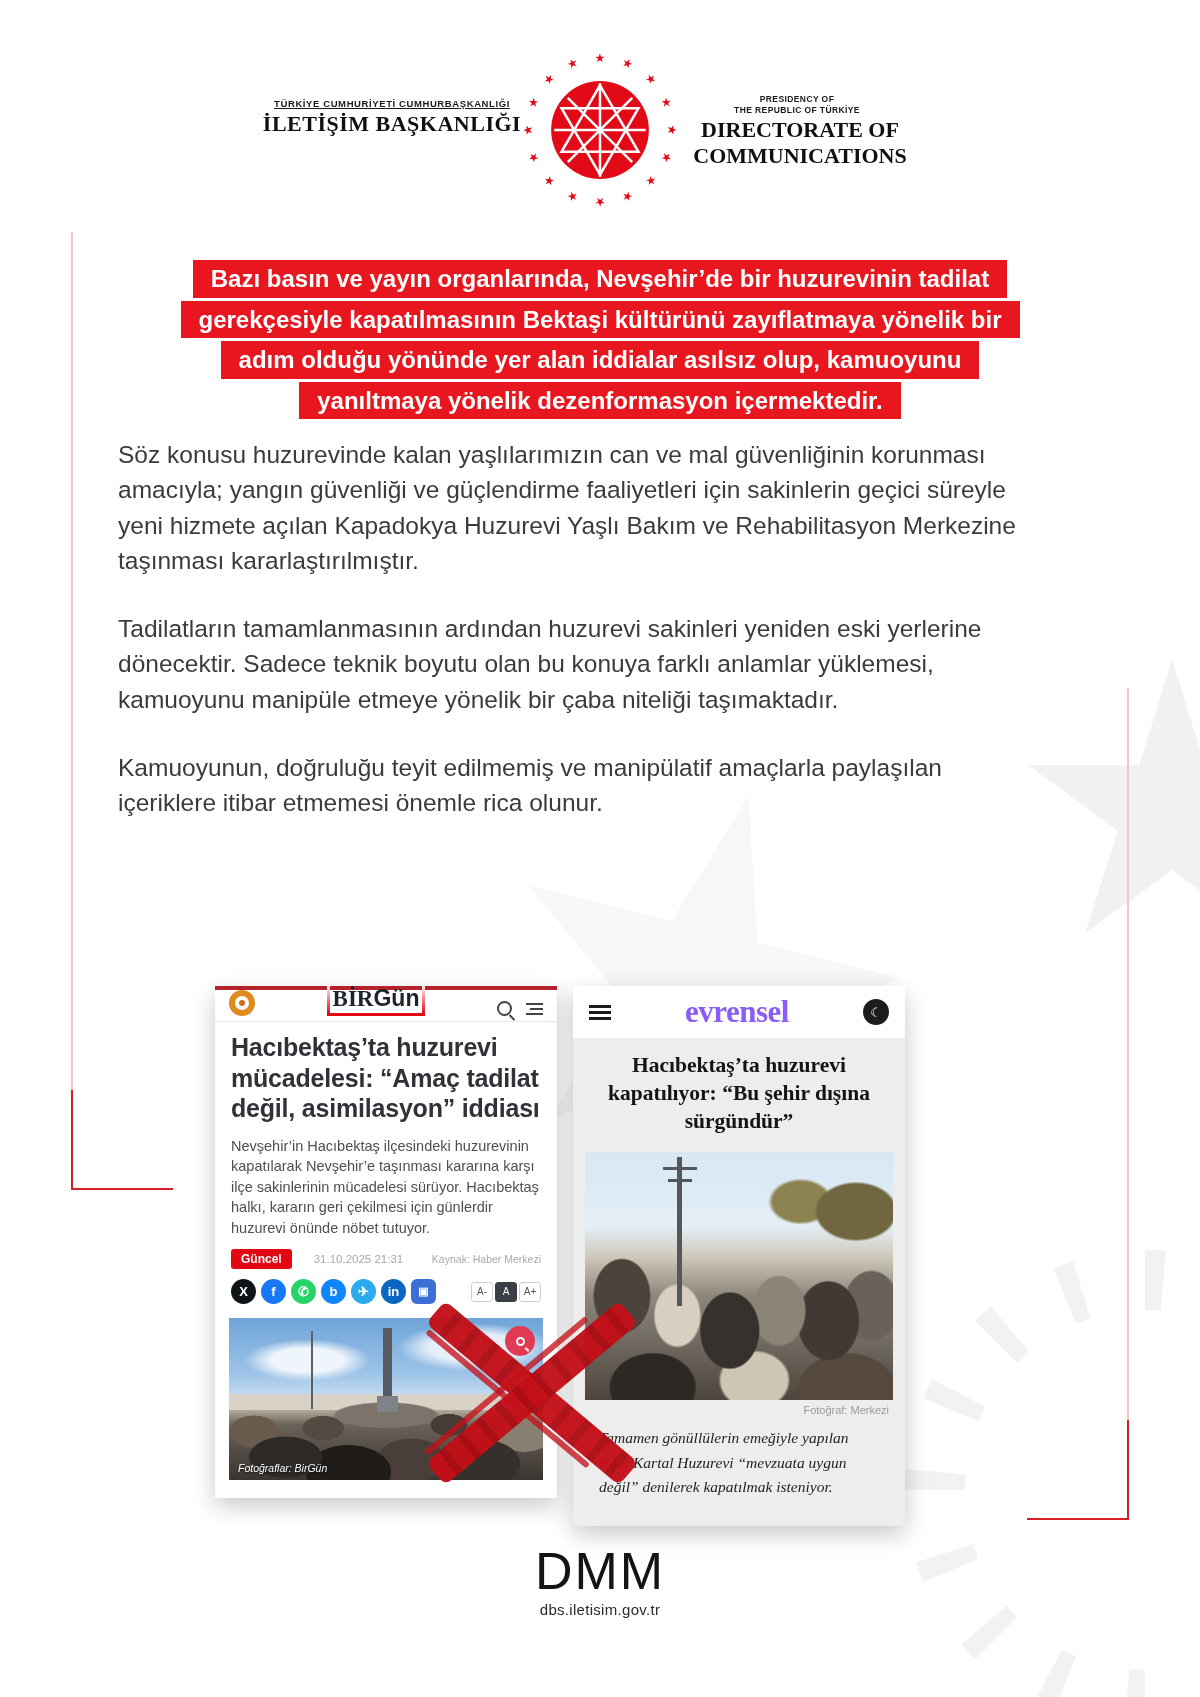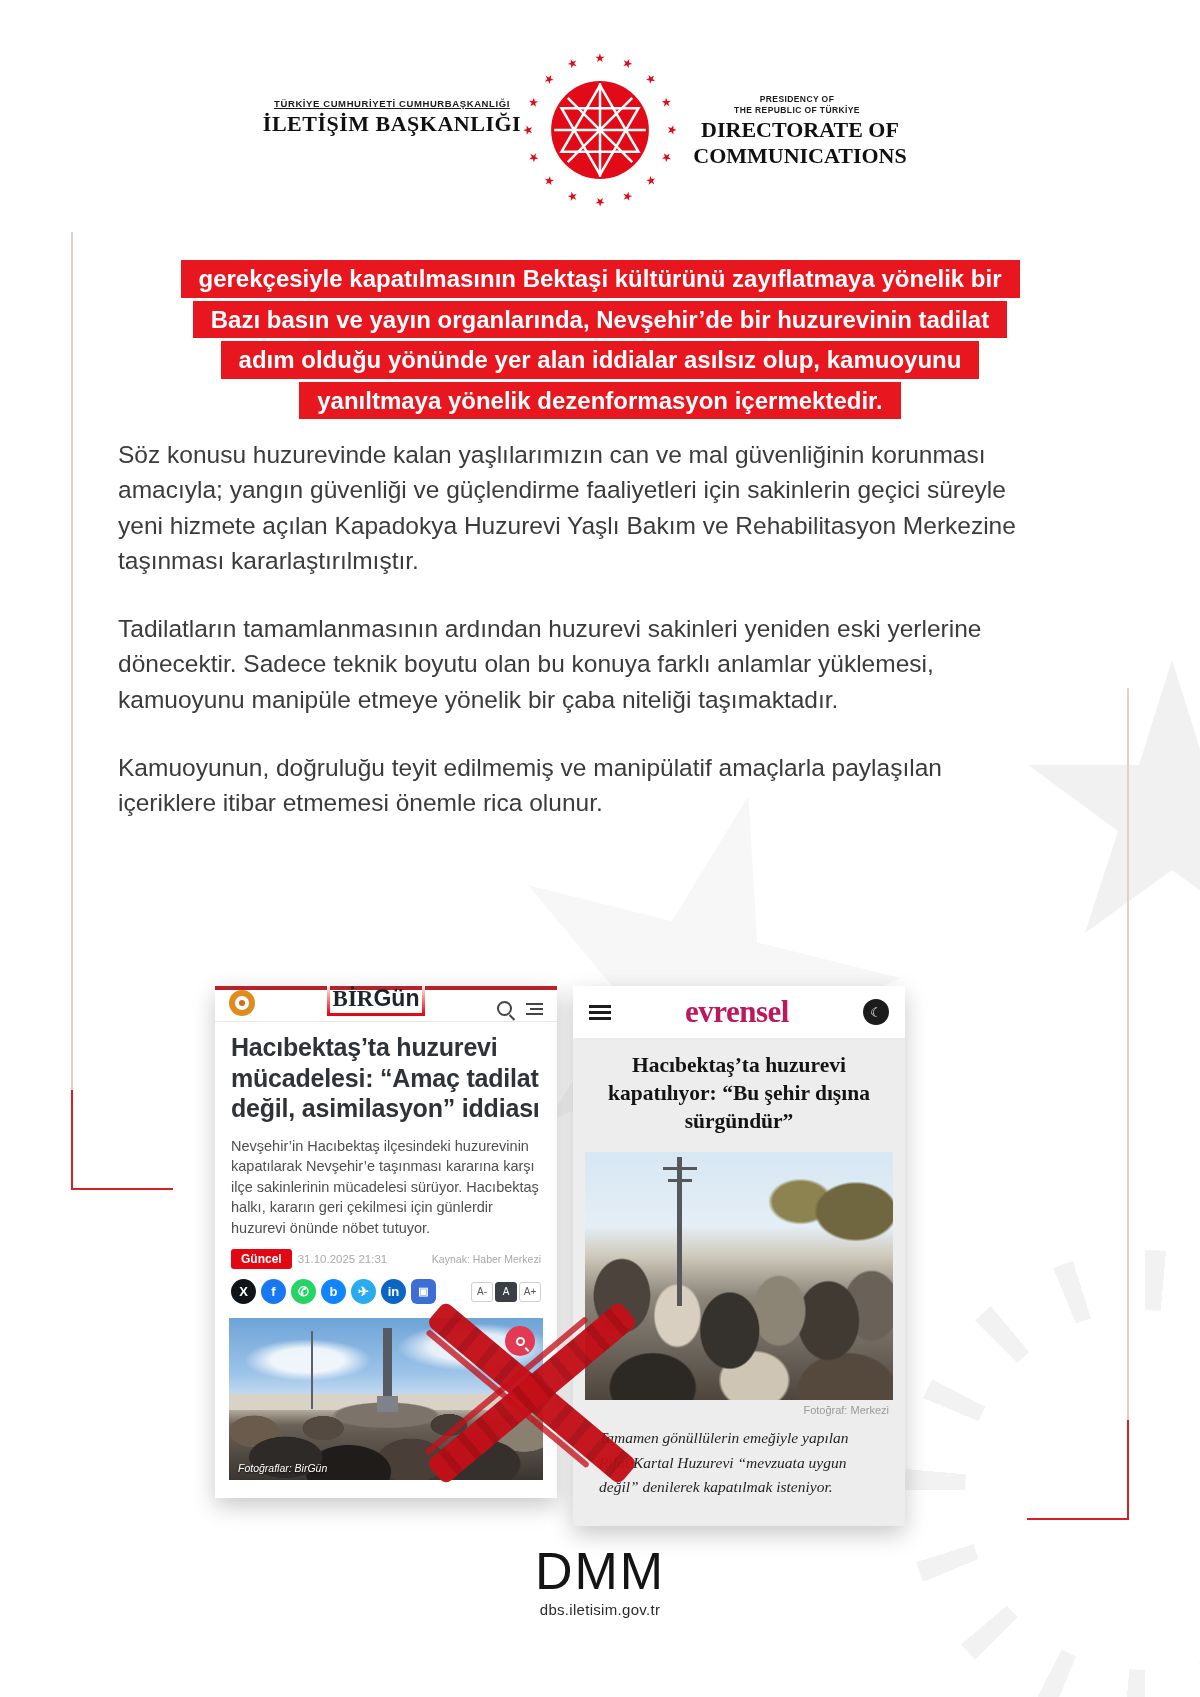--- a/index.html
+++ b/index.html
@@ -75,21 +75,21 @@
     border-image: linear-gradient(#fff,#e30613) 1; }
   .bg-brand .pre { font-family:"Liberation Serif", serif; font-weight:bold; }
   .bg-brand .suf { font-weight:800; }
   .icon-search { width:15px; height:15px; border:2px solid #444; border-radius:50%; position:relative; margin-right:14px; }
   .icon-search::after { content:""; position:absolute; width:2px; height:7px; background:#444; left:12px; top:11px; transform:rotate(-45deg); }
   .icon-menu { width:17px; height:13px; position:relative; }
   .icon-menu i { position:absolute; height:2px; background:#444; left:0; }
   .icon-menu i:nth-child(1){ top:0; width:17px; } .icon-menu i:nth-child(2){ top:5px; width:13px; right:0; left:auto; } .icon-menu i:nth-child(3){ top:10px; width:17px; }
   .bg-headline { padding:10px 16px 4px; font-size:25px; font-weight:800; color:#2f3338; line-height:1.22; letter-spacing:-.2px; }
   .bg-summary  { padding:8px 16px 2px; font-size:14.5px; color:#4f4f4f; line-height:1.42; }
-  .bg-meta { display:flex; align-items:center; padding:9px 16px 4px; gap:6px; }
+  .bg-meta { display:flex; align-items:center; padding:9px 16px 4px; gap:22px; }
   .badge { background:#e30613; color:#fff; font-size:12px; font-weight:bold; padding:3px 10px; border-radius:3px; }
   .bg-date { font-size:11.5px; color:#a9a9a9; }
   .bg-src  { margin-left:auto; font-size:10.5px; color:#a9a9a9; }
   .bg-share { display:flex; align-items:center; padding:6px 16px 2px; gap:5px; }
   .sh { width:25px; height:25px; border-radius:50%; color:#fff; font-size:13px; font-weight:bold;
         display:flex; align-items:center; justify-content:center; line-height:1; }
   .sh-x{background:#0f1419;} .sh-fb{background:#1877f2;} .sh-wa{background:#25d366;}
   .sh-bs{background:#1185fe;} .sh-tg{background:#2aabee;} .sh-li{background:#0a66c2;}
   .sh-gift{background:#3b6fd4; border-radius:6px; font-size:11px;}
   .fontctl { margin-left:auto; display:flex; gap:2px; }
@@ -122,21 +122,21 @@
   .bg-caption { position:absolute; left:9px; bottom:6px; font-size:10.5px; font-style:italic; color:#fff;
                 text-shadow:0 1px 2px rgba(0,0,0,.8); }
 
   
   .ev-card { left:573px; top:986px; width:332px; height:540px; }
   .ev-head { height:52px; display:flex; align-items:center; padding:0 16px; background:#fff; }
   .icon-burger { width:22px; height:15px; position:relative; flex:0 0 auto; }
   .icon-burger i { position:absolute; left:0; width:22px; height:3px; background:#1c1c1c; }
   .icon-burger i:nth-child(1){top:0;} .icon-burger i:nth-child(2){top:6px;} .icon-burger i:nth-child(3){top:12px;}
   .ev-brand { flex:1; text-align:center; font-family:"Liberation Serif", serif; font-weight:bold;
-              font-size:31px; color:#be185d; letter-spacing:-.5px; }
+              font-size:31px; color:#8b5cf6; letter-spacing:-.5px; }
   .icon-moon { width:26px; height:26px; border-radius:50%; background:#1c1c1c; color:#fff;
                display:flex; align-items:center; justify-content:center; font-size:13px; }
   .ev-body { background:#ededed; height:488px; padding-top:10px; }
   .ev-headline { font-family:"Liberation Serif", serif; font-weight:bold; font-size:21.5px; color:#141414;
                  text-align:center; line-height:1.3; padding:4px 24px; }
   .ev-photo { position:relative; margin:12px 12px 0; height:248px; overflow:hidden;
     background:
       radial-gradient(46px 60px at 12% 58%, #4c443c 60%, transparent 63%),
       radial-gradient(40px 54px at 30% 66%, #d9cfc0 55%, transparent 60%),
       radial-gradient(48px 62px at 47% 72%, #35312c 60%, transparent 63%),
@@ -225,22 +225,22 @@
   </div>
 
   <div class="hdr-right">
     <div class="small">PRESIDENCY OF</div>
     <div class="small">THE REPUBLIC OF TÜRKİYE</div>
     <div class="big">DIRECTORATE OF</div>
     <div class="big">COMMUNICATIONS</div>
   </div>
 
   <div class="alert">
+    <div class="bar">Bazı basın ve yayın organlarında, Nevşehir’de bir huzurevinin tadilat</div>
     <div class="bar">gerekçesiyle kapatılmasının Bektaşi kültürünü zayıflatmaya yönelik bir</div>
-    <div class="bar">Bazı basın ve yayın organlarında, Nevşehir’de bir huzurevinin tadilat</div>
     <div class="bar">adım olduğu yönünde yer alan iddialar asılsız olup, kamuoyunu</div>
     <div class="bar">yanıltmaya yönelik dezenformasyon içermektedir.</div>
   </div>
 
   <div class="bodytext">
     <p>Söz konusu huzurevinde kalan yaşlılarımızın can ve mal güvenliğinin korunması amacıyla; yangın güvenliği ve güçlendirme faaliyetleri için sakinlerin geçici süreyle yeni hizmete açılan Kapadokya Huzurevi Yaşlı Bakım ve Rehabilitasyon Merkezine taşınması kararlaştırılmıştır.</p>
     <p>Tadilatların tamamlanmasının ardından huzurevi sakinleri yeniden eski yerlerine dönecektir. Sadece teknik boyutu olan bu konuya farklı anlamlar yüklemesi, kamuoyunu manipüle etmeye yönelik bir çaba niteliği taşımaktadır.</p>
     <p>Kamuoyunun, doğruluğu teyit edilmemiş ve manipülatif amaçlarla paylaşılan içeriklere itibar etmemesi önemle rica olunur.</p>
   </div>
 

